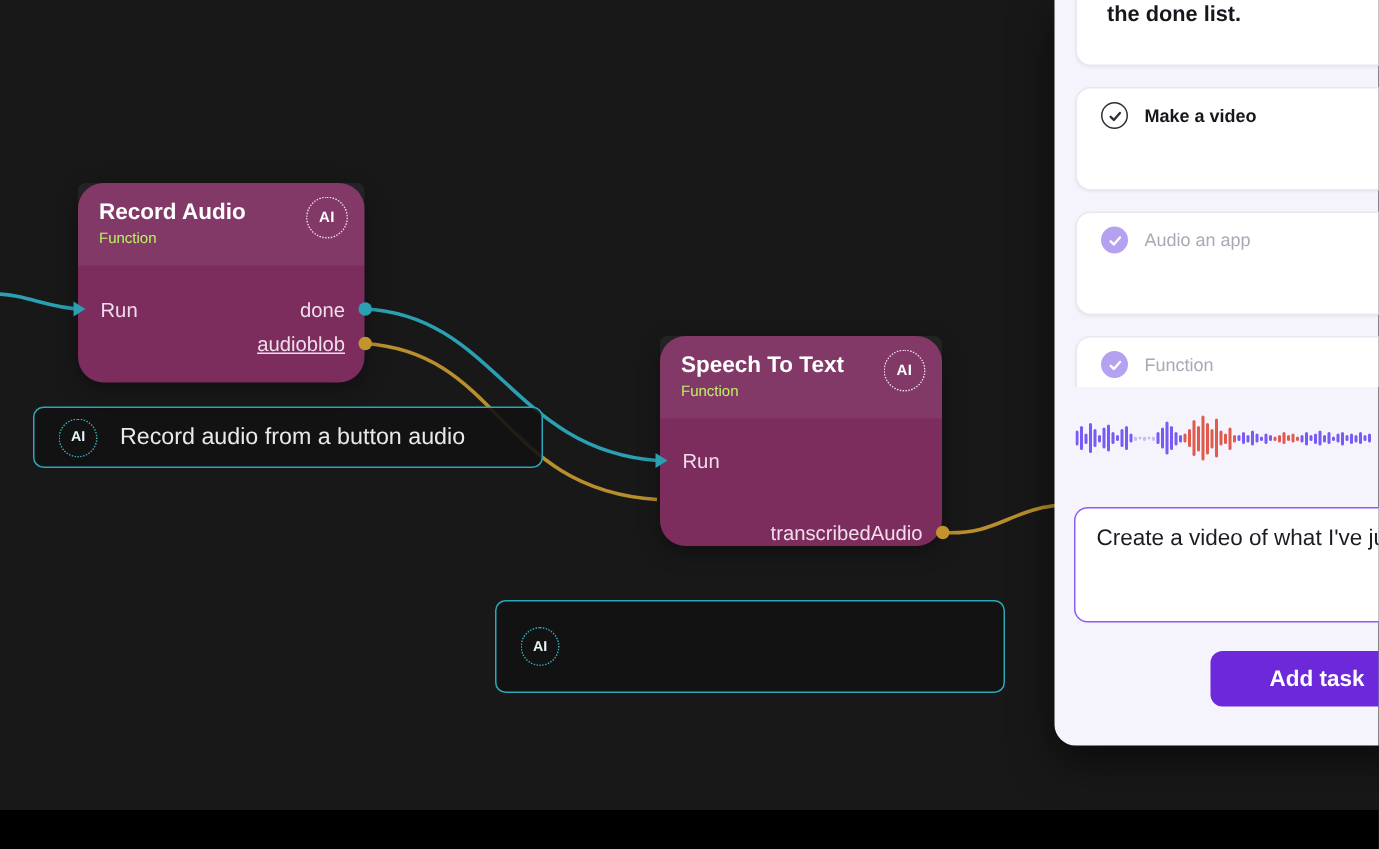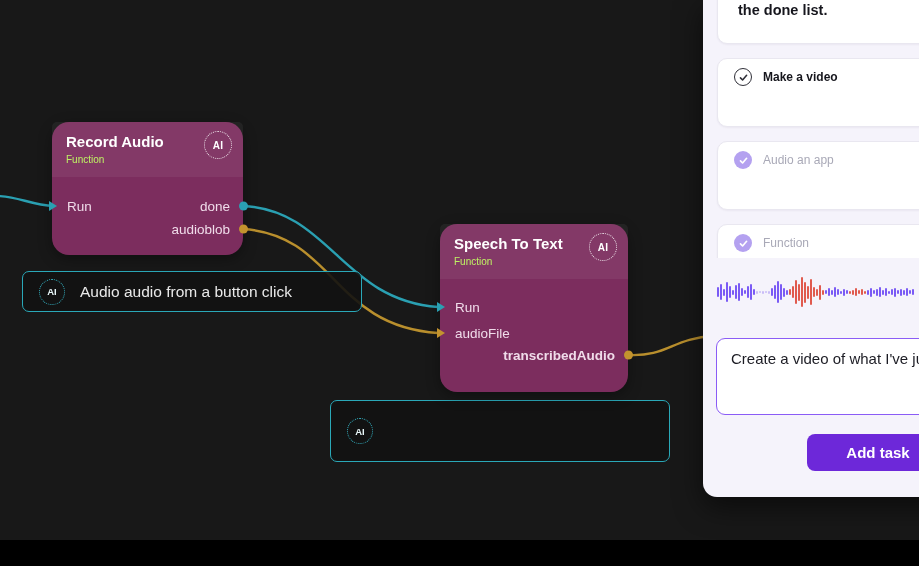--- a/index.html
+++ b/index.html
@@ -28,25 +28,25 @@
   .port-arrow{position:absolute;left:-3px;top:50%;transform:translateY(-50%);width:0;height:0;
     border-top:5px solid transparent;border-bottom:5px solid transparent;}
   .port-arrow.teal{border-left:8px solid #2aa0b2;}
   .port-arrow.orange{border-left:8px solid #c3932e;}
   .port-dot{position:absolute;right:-5px;top:50%;transform:translateY(-50%);width:9px;height:9px;border-radius:50%;}
   .port-dot.teal{background:#2aa0b2;}
   .port-dot.orange{background:#c3932e;}
 
   #node-record{left:52px;top:122px;width:191px;height:133px;}
   #node-record .row1{top:73px;}
-  #node-record .row2{top:96px;}
-  #node-stt{left:440px;top:224px;width:188px;height:168px;}
+  #node-record .row2{top:96px;text-decoration:underline;}
+  #node-stt{left:440px;top:224px;width:188px;height:140px;}
   #node-stt .row1{top:72px;}
   #node-stt .row2{top:98px;}
-  #node-stt .row3{top:120px;font-weight:bold;}
+  #node-stt .row3{top:120px;}
 
   
   .caption{position:absolute;z-index:2;background:rgba(18,18,18,0.9);border:1.6px solid #2aa8b8;border-radius:7px;
     display:flex;align-items:center;gap:15px;padding:8px 16px;color:#e9e9e9;font-size:15.5px;line-height:21px;box-sizing:border-box;}
   .caption .ai-chip{flex:0 0 auto;width:24px;height:24px;border:1.5px dotted #35b3c4;border-radius:50%;
     display:flex;align-items:center;justify-content:center;font-size:9.5px;font-weight:700;color:#e8f6f8;}
   #caption-record{left:22px;top:271px;width:340px;height:41px;}
   #caption-stt{left:330px;top:400px;width:340px;height:62px;}
   #caption-stt .caption-text{max-width:258px;}
 
@@ -88,21 +88,21 @@
 
   <svg class="wires" width="919" height="566" viewBox="0 0 919 566">
     <path class="wire teal" d="M -4 196 C 18 196, 30 205, 54 206"></path>
     <path class="wire teal" d="M 243 206 C 330 210, 342 300, 438 307"></path>
     <path class="wire orange" d="M 243 229 C 335 235, 332 326, 438 333"></path>
     <path class="wire orange" d="M 628 355 C 668 357, 672 338, 714 336 L 750 334"></path>
   </svg>
 
   <div class="caption" id="caption-record">
     <span class="ai-chip">AI</span>
-    <span class="caption-text">Audio audio from a button click</span>
+    <span class="caption-text">Record audio from a button audio</span>
   </div>
 
   <div class="caption" id="caption-stt">
     <span class="ai-chip">AI</span>
   </div>
 
   <div class="node" id="node-record">
     <div class="node-header">
       <div class="node-title">Record Audio</div>
       <div class="node-subtitle">Function</div>
@@ -122,24 +122,20 @@
 
   <div class="node" id="node-stt">
     <div class="node-header">
       <div class="node-title">Speech To Text</div>
       <div class="node-subtitle">Function</div>
       <div class="ai-badge">AI</div>
     </div>
     <div class="port-row row1">
       <span class="port-arrow teal"></span>
       <span class="in-label">Run</span>
-    </div>
-    <div class="port-row row2">
-      <span class="port-arrow orange"></span>
-      <span class="in-label">audioFile</span>
     </div>
     <div class="port-row row3">
       <span class="out-label">transcribedAudio</span>
       <span class="port-dot orange"></span>
     </div>
   </div>
 
   <div class="panel">
     <div class="task-scroller">
 

